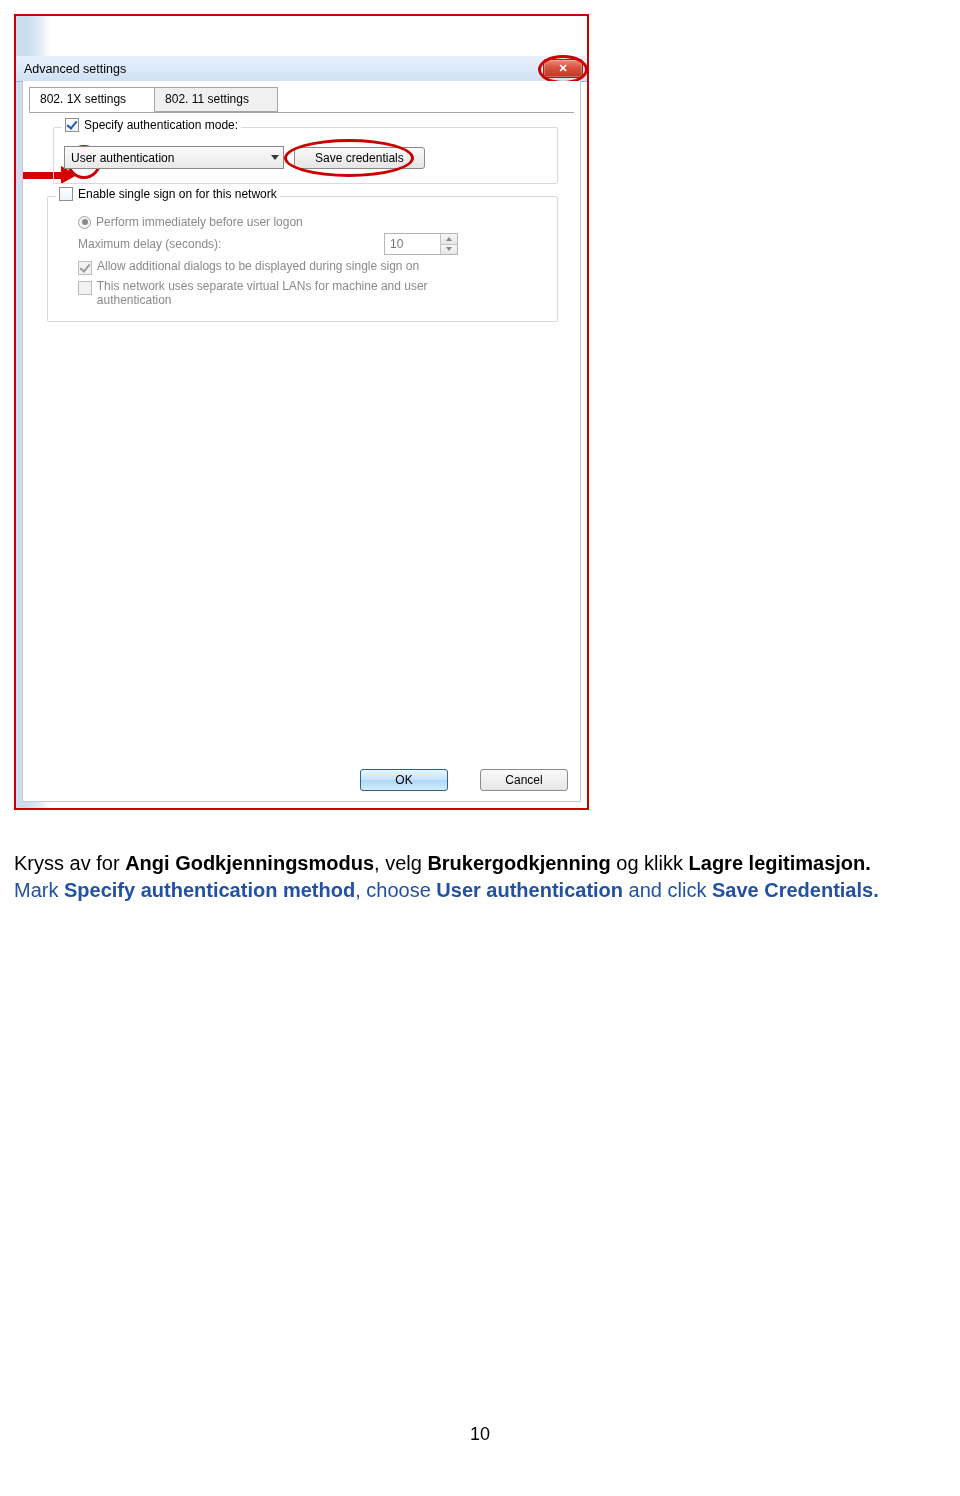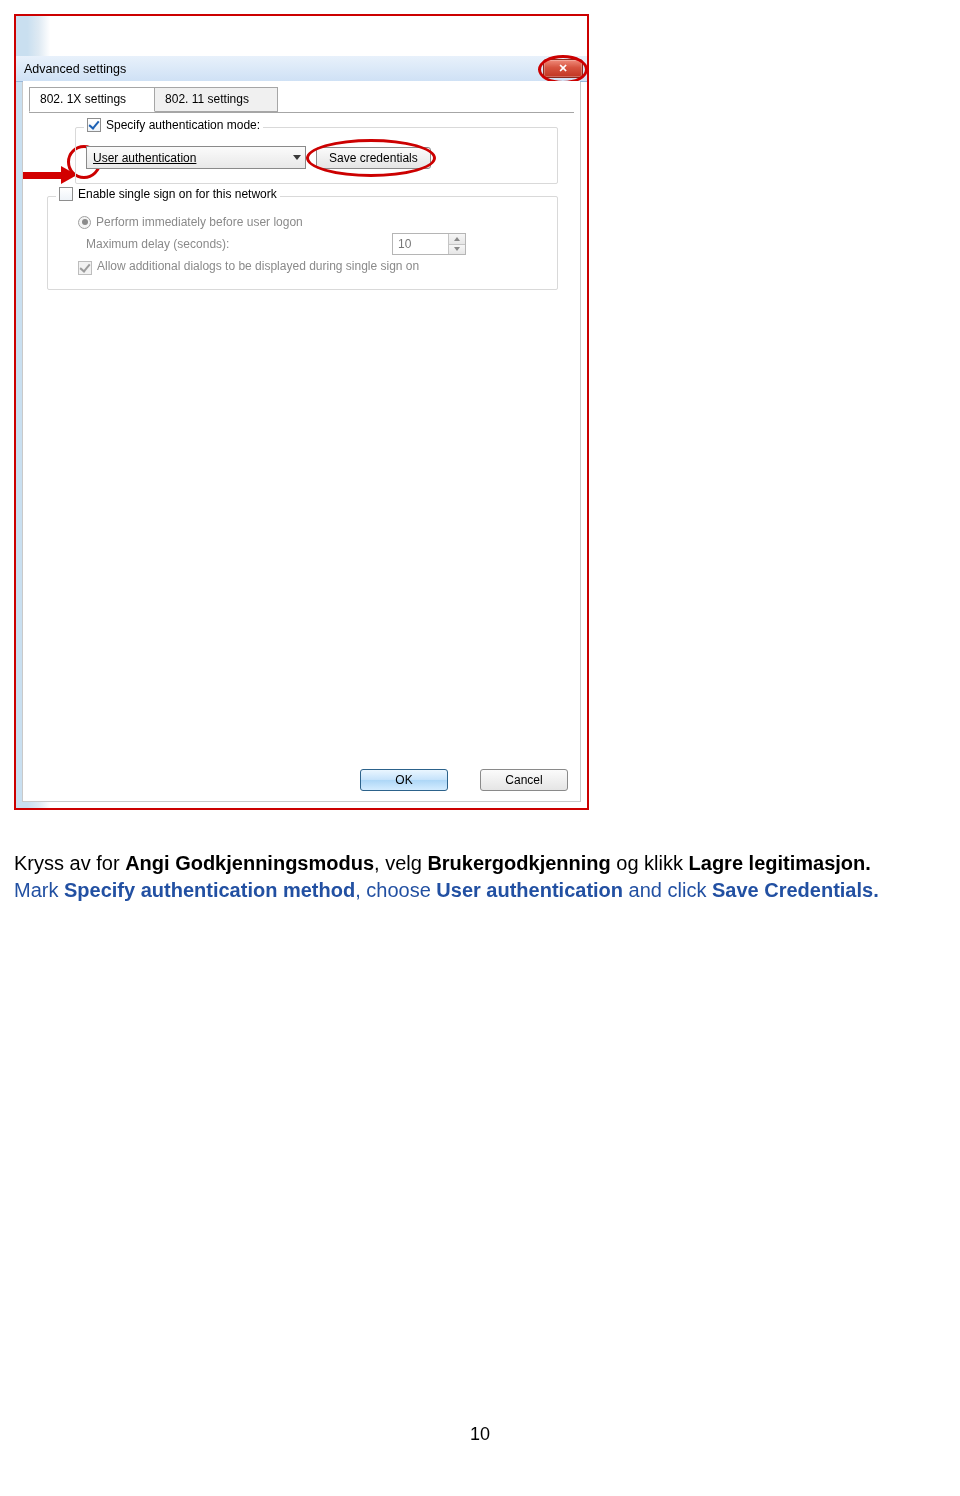--- a/index.html
+++ b/index.html
@@ -139,21 +139,21 @@
     width: 0; height: 0;
     border-left: 4px solid transparent;
     border-right: 4px solid transparent;
     border-top: 5px solid #3a3a3a;
   }
   .btn {
     height: 22px;
     border: 1px solid #8a8a8a;
     background: linear-gradient(to bottom,#fbfbfb,#e5e5e5);
     font-size: 12px;
-    padding: 0 12px;
+    padding: 0 20px;
     display: inline-flex; align-items: center;
     border-radius: 3px;
   }
   .btn.primary {
     background: linear-gradient(to bottom,#eaf6ff,#c6e3fb 48%,#aed7f7 52%,#d4ecff);
     border-color: #2c628b;
   }
   .save-wrap {
     position: relative;
     display: inline-block;
@@ -257,21 +257,21 @@
     </div>
 
     <div class="tab-panel">
 
       <div class="arrow-mark">
         <div class="arrow-shaft"></div>
           <div class="arrow-head"></div>
       </div>
       <div class="circle-check"></div>
 
-      <div class="groupbox" style="margin-left:40px;margin-right:10px;text-decoration:underline;">
+      <div class="groupbox" style="margin-left:18px;margin-right:10px;">
         <div class="group-legend">
           <span class="checkbox-ui checked legend-check"></span>
           <span>Specify authentication mode:</span>
         </div>
 
         <div class="row">
           <div class="dropdown">
             <span>User authentication</span>
             <span class="chev"></span>
           </div>
@@ -287,38 +287,42 @@
         <div class="group-legend">
           <span class="checkbox-ui"></span>
           <span>Enable single sign on for this network</span>
         </div>
 
         <div class="sso-inner">
           <div class="row disabled">
             <span class="radio-ui selected"></span>
             <span>Perform immediately before user logon</span>
           </div>
-          <div class="row disabled" style="justify-content:space-between;width:380px;margin-left:8px;">
+          <div class="row disabled" style="justify-content:space-between;width:380px;">
             <span>Maximum delay (seconds):</span>
             <span class="spinner">
               <span class="val">10</span>
               <span class="btns">
                 <span class="b">
                     <span class="tri-up"></span>
                   </span>
                 <span class="b">
                     <span class="tri-dn"></span>
                   </span>
               </span>
             </span>
           </div>
           <div class="row disabled" style="align-items:flex-start;width:420px;">
             <span class="checkbox-ui disabled checked" style="margin-top:2px;"></span>
             <span>Allow additional dialogs to be displayed during single sign on</span>
           </div>
+          <div class="row disabled" style="align-items:flex-start;width:420px;">
+            <span class="checkbox-ui disabled" style="margin-top:2px;"></span>
+            <span>This network uses separate virtual LANs for machine and user authentication</span>
+          </div>
         </div>
       </div>
     </div>
 
     <div class="footer-btns">
       <span class="btn primary">OK</span>
       <span class="btn">Cancel</span>
     </div>
   </div>
 </div>

